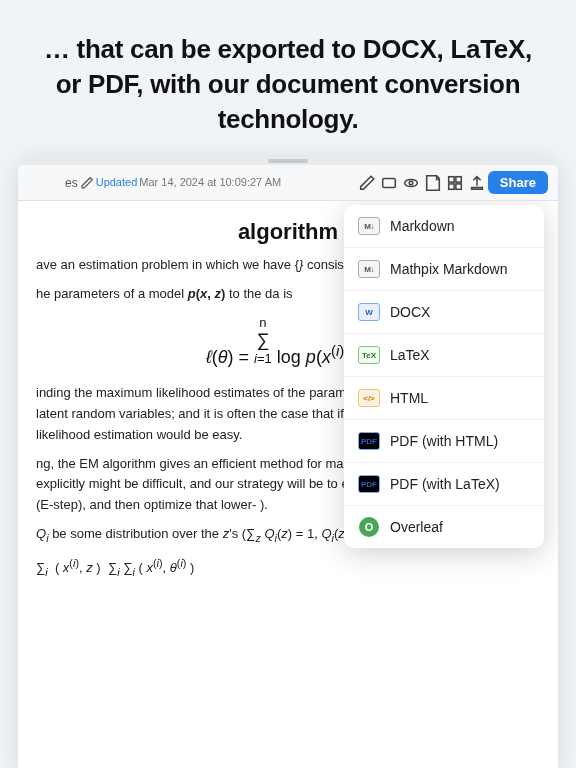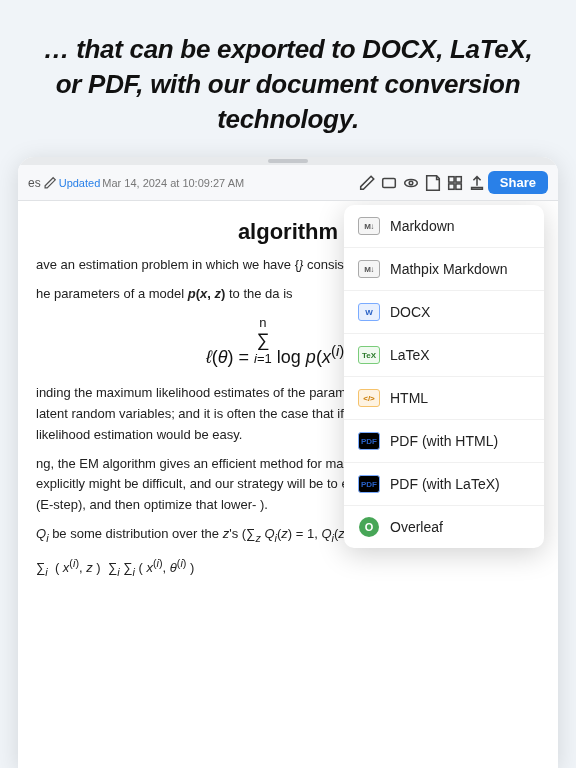--- a/index.html
+++ b/index.html
@@ -13,21 +13,20 @@
       flex-direction: column;
       align-items: center;
     }
 
     
     .headline-area {
       width: 100%;
       background: #f0f4f8;
       padding: 32px 40px 20px 40px;
       text-align: center;
-      font-style: italic;
     }
     .headline-text {
       font-size: 26px;
       font-weight: 800;
       line-height: 1.35;
       color: #111;
       letter-spacing: -0.3px;
     }
 
     
@@ -64,24 +63,24 @@
       display: flex;
       align-items: center;
       padding: 6px 10px;
       background: #f7f8fa;
       border-bottom: 1px solid #e0e2e5;
       gap: 6px;
       flex-shrink: 0;
     }
     .toolbar-left {
       display: flex;
-      align-items: center;
       gap: 2px;
       flex: 1;
       min-width: 0;
+      margin-left: 37px;
     }
     .toolbar-filename {
       font-size: 12px;
       color: #555;
       white-space: nowrap;
       overflow: hidden;
       text-overflow: ellipsis;
       max-width: 60px;
     }
     .toolbar-edit-icon {

